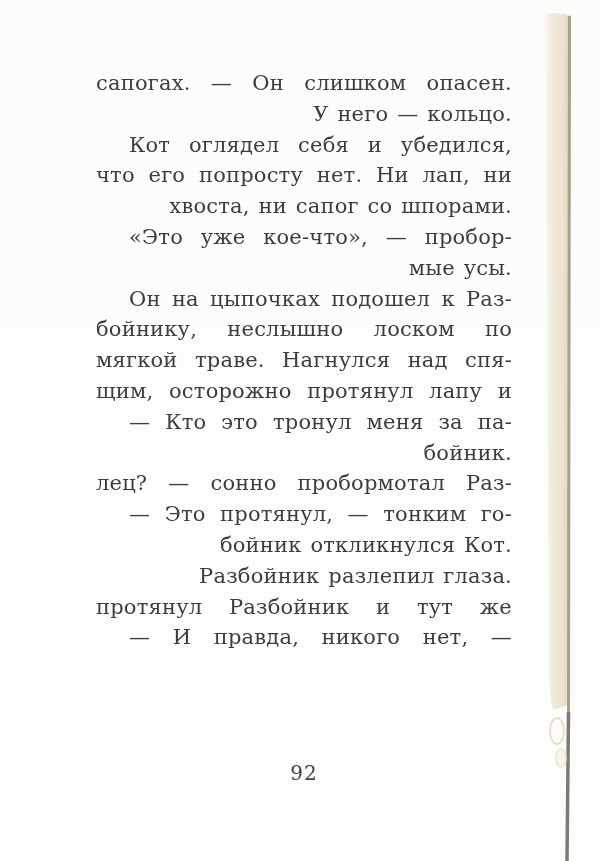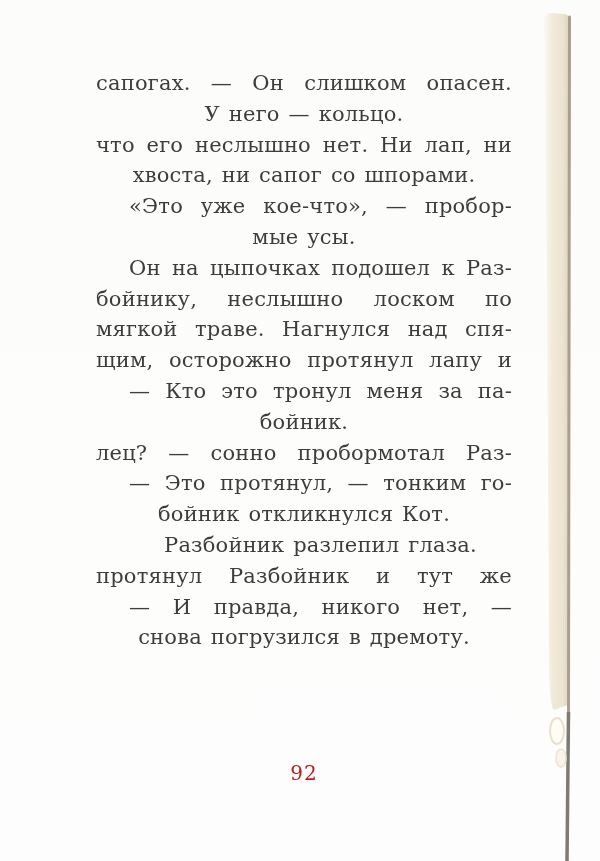--- a/index.html
+++ b/index.html
@@ -27,37 +27,37 @@
     letter-spacing: 0.2px;
     word-spacing: 2px;
   }
   .ln {
     height: 30.8px;
     overflow: hidden;
     text-align: justify;
     text-align-last: justify;
   }
   .ln.end {
-    text-align: center;
+    text-align: right;
     text-align-last: auto;
   }
   .ln.ind {
     text-indent: 33px;
   }
 
   
   .page-number {
     position: absolute;
     left: 96px;
     top: 761px;
     width: 416px;
     text-align: center;
     font-size: 20px;
     letter-spacing: 1px;
-    color: #b91c1c;
+    color: #404040;
   }
 
   
   .edge-svg {
     position: absolute;
     left: 538px;
     top: 0;
     width: 62px;
     height: 861px;
   }
@@ -65,21 +65,22 @@
 </head>
 <body>
 
 <div class="page">
 
   <div class="text-block">
 
     <div class="ln">сапогах. — Он слишком опасен.</div>
     <div class="ln end">У него — кольцо.</div>
 
-    <div class="ln">что его неслышно нет. Ни лап, ни</div>
+    <div class="ln ind">Кот оглядел себя и убедился,</div>
+    <div class="ln">что его попросту нет. Ни лап, ни</div>
     <div class="ln end">хвоста, ни сапог со шпорами.</div>
 
     <div class="ln ind">«Это уже кое-что», — пробор-</div>
     <div class="ln end">мые усы.</div>
 
     <div class="ln ind">Он на цыпочках подошел к Раз-</div>
     <div class="ln">бойнику, неслышно лоском по</div>
     <div class="ln">мягкой траве. Нагнулся над спя-</div>
     <div class="ln">щим, осторожно протянул лапу и</div>
 
@@ -87,21 +88,20 @@
     <div class="ln end">бойник.</div>
     <div class="ln">лец? — сонно пробормотал Раз-</div>
 
     <div class="ln ind">— Это протянул, — тонким го-</div>
     <div class="ln end">бойник откликнулся Кот.</div>
 
     <div class="ln end ind">Разбойник разлепил глаза.</div>
 
     <div class="ln">протянул Разбойник и тут же</div>
     <div class="ln ind">— И правда, никого нет, —</div>
-    <div class="ln end">снова погрузился в дремоту.</div>
   </div>
 
   <div class="page-number">92</div>
 
   <svg class="edge-svg" viewBox="0 0 62 861" xmlns="http://www.w3.org/2000/svg" aria-hidden="true">
     <defs>
       <linearGradient id="creamGrad" x1="0" y1="0" x2="1" y2="0">
         <stop offset="0" stop-color="#fbf9f2"></stop>
         <stop offset="0.35" stop-color="#f1ead9"></stop>
         <stop offset="0.75" stop-color="#ece3d0"></stop>

